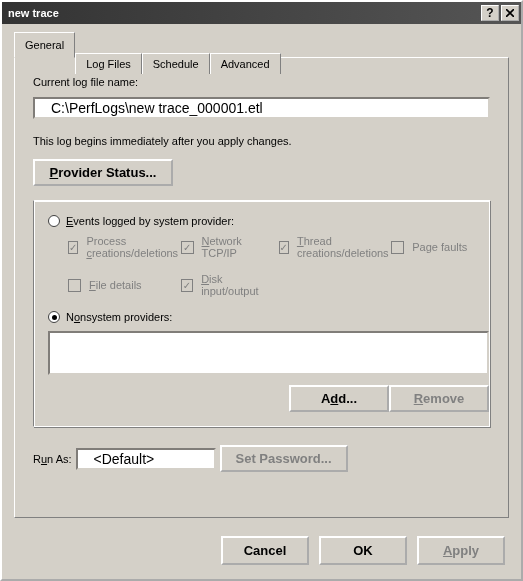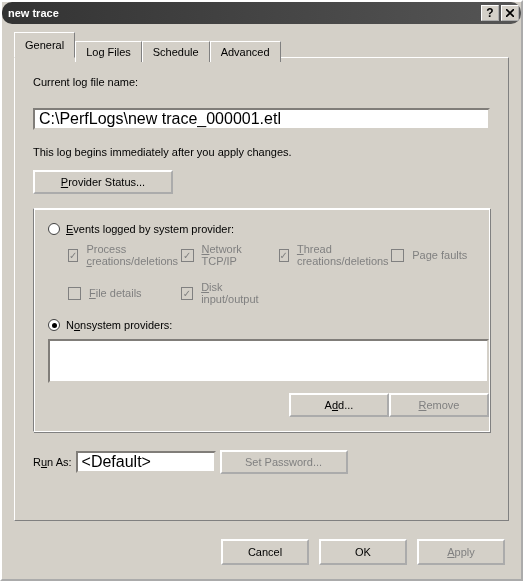--- a/index.html
+++ b/index.html
@@ -22,21 +22,20 @@
     flex-direction: column;
   }
   .titlebar {
     background: linear-gradient(to right, #333, #555);
     color: #fff;
     height: 22px;
     display: flex;
     align-items: center;
     padding: 0 2px 0 6px;
     font-weight: bold;
-    border-radius: 10px;
   }
   .titlebar .title { flex: 1; }
   .titlebar .btn {
     width: 18px;
     height: 16px;
     background: #d4d0c8;
     border: 1px outset #fff;
     margin-left: 2px;
     display: flex;
     align-items: center;
@@ -59,58 +58,59 @@
   }
   .tab {
     background: #d4d0c8;
     border: 1px solid #808080;
     border-bottom: none;
     border-top-color: #fff;
     border-left-color: #fff;
     padding: 4px 10px;
     margin-right: 0px;
     position: relative;
-    top: 4px;
+    top: 16px;
   }
   .tab.active {
     border-bottom: 1px solid #d4d0c8;
     padding-top: 6px;
     padding-bottom: 6px;
     top: 0;
     z-index: 3;
   }
   .panel {
     border: 1px solid #808080;
     border-top-color: #fff;
     border-left-color: #fff;
     flex: 1;
     padding: 18px 18px 12px 18px;
     background: #d4d0c8;
     position: relative;
   }
-  .label { margin-bottom: 20px; display: block; }
+  .label { margin-bottom: 9px; display: block; }
   .textbox {
     width: 100%;
     background: #fff;
     border: 2px inset #d4d0c8;
-    padding: 3px 4px;
+    padding: 3px 16px;
     font-family: inherit;
-    font-size: 16px;
+    font-size: 14px;
     height: 22px;
   }
   .note { margin: 16px 0 12px 0; }
   .btn3d {
     background: #d4d0c8;
     border: 2px outset #fff;
     padding: 4px 12px;
     font-family: inherit;
-    font-size: 11px;
+    font-size: 13px;
     min-width: 76px;
     text-align: center;
     cursor: default;
+    font-weight: bold;
   }
   .btn3d.disabled { color: #808080; }
   .group {
     border: 1px solid #808080;
     border-top-color: #fff;
     border-left-color: #808080;
     border-right-color: #fff;
     border-bottom-color: #fff;
     box-shadow: inset 1px 1px 0 #fff, 1px 1px 0 #808080;
     padding: 10px 0 14px 14px;

